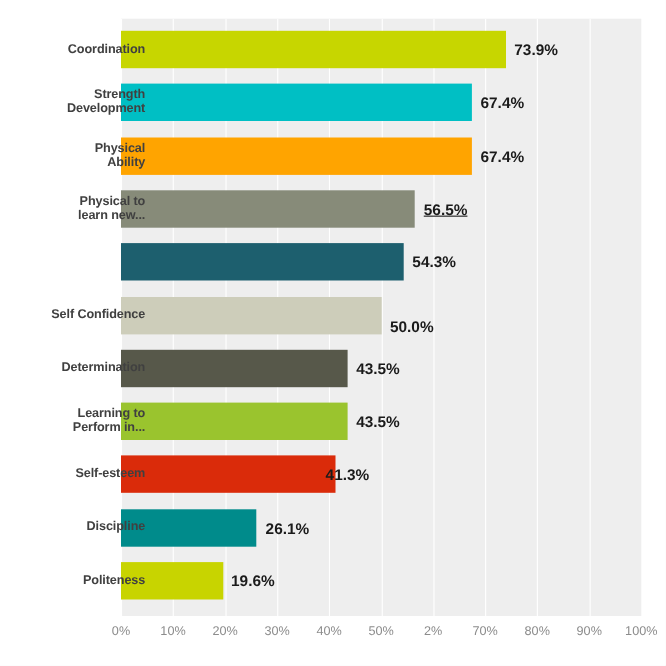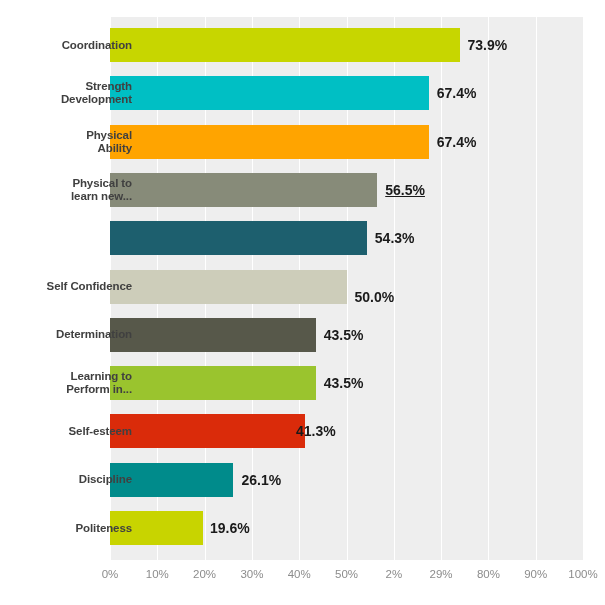--- a/index.html
+++ b/index.html
@@ -194,19 +194,19 @@
     </div>
 
   <div class="x-axis">
       <div class="x-tick-label" style="left: 0px;">0%</div>
       <div class="x-tick-label" style="left: 47.3px;">10%</div>
       <div class="x-tick-label" style="left: 94.6px;">20%</div>
       <div class="x-tick-label" style="left: 141.9px;">30%</div>
       <div class="x-tick-label" style="left: 189.2px;">40%</div>
       <div class="x-tick-label" style="left: 236.5px;">50%</div>
       <div class="x-tick-label" style="left: 283.8px;">2%</div>
-      <div class="x-tick-label" style="left: 331.1px;">29%</div>
+      <div class="x-tick-label" style="left: 331.1px;">70%</div>
       <div class="x-tick-label" style="left: 378.4px; text-align: right;">80%</div>
       <div class="x-tick-label" style="left: 425.7px;">90%</div>
       <div class="x-tick-label" style="left: 473px;">100%</div>
     </div>
 
 </div>
 
 </body></html>

